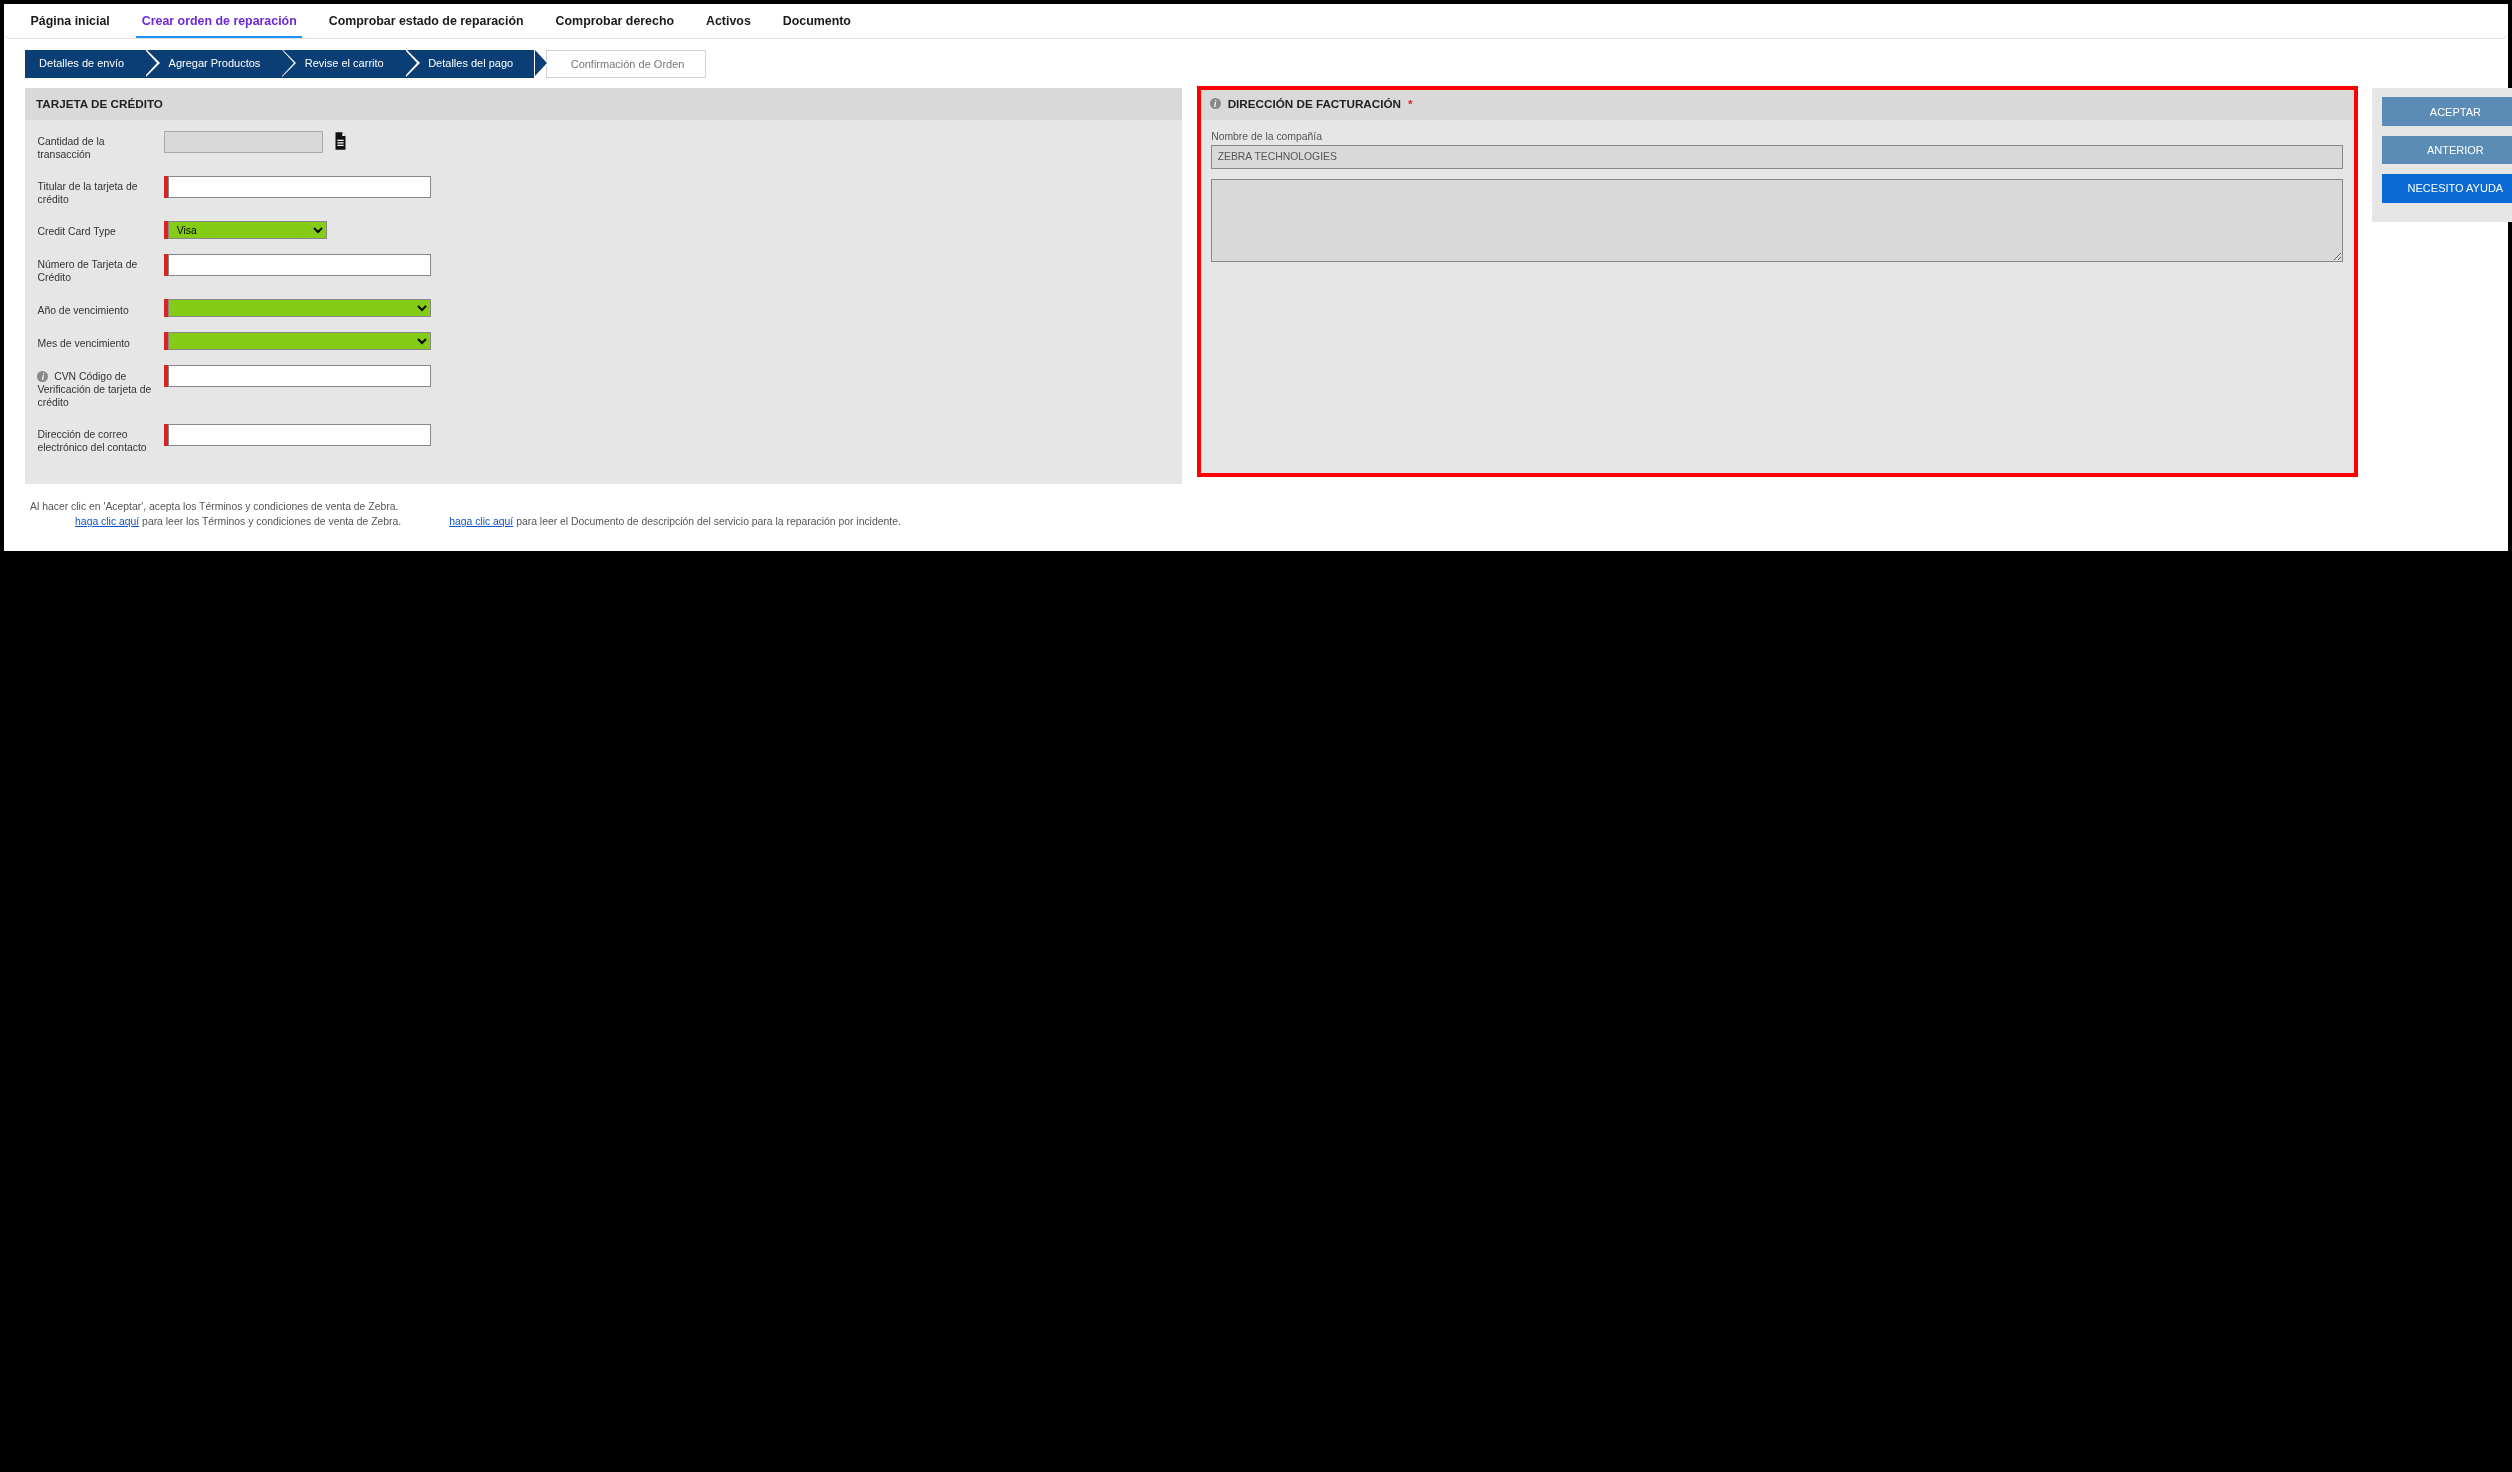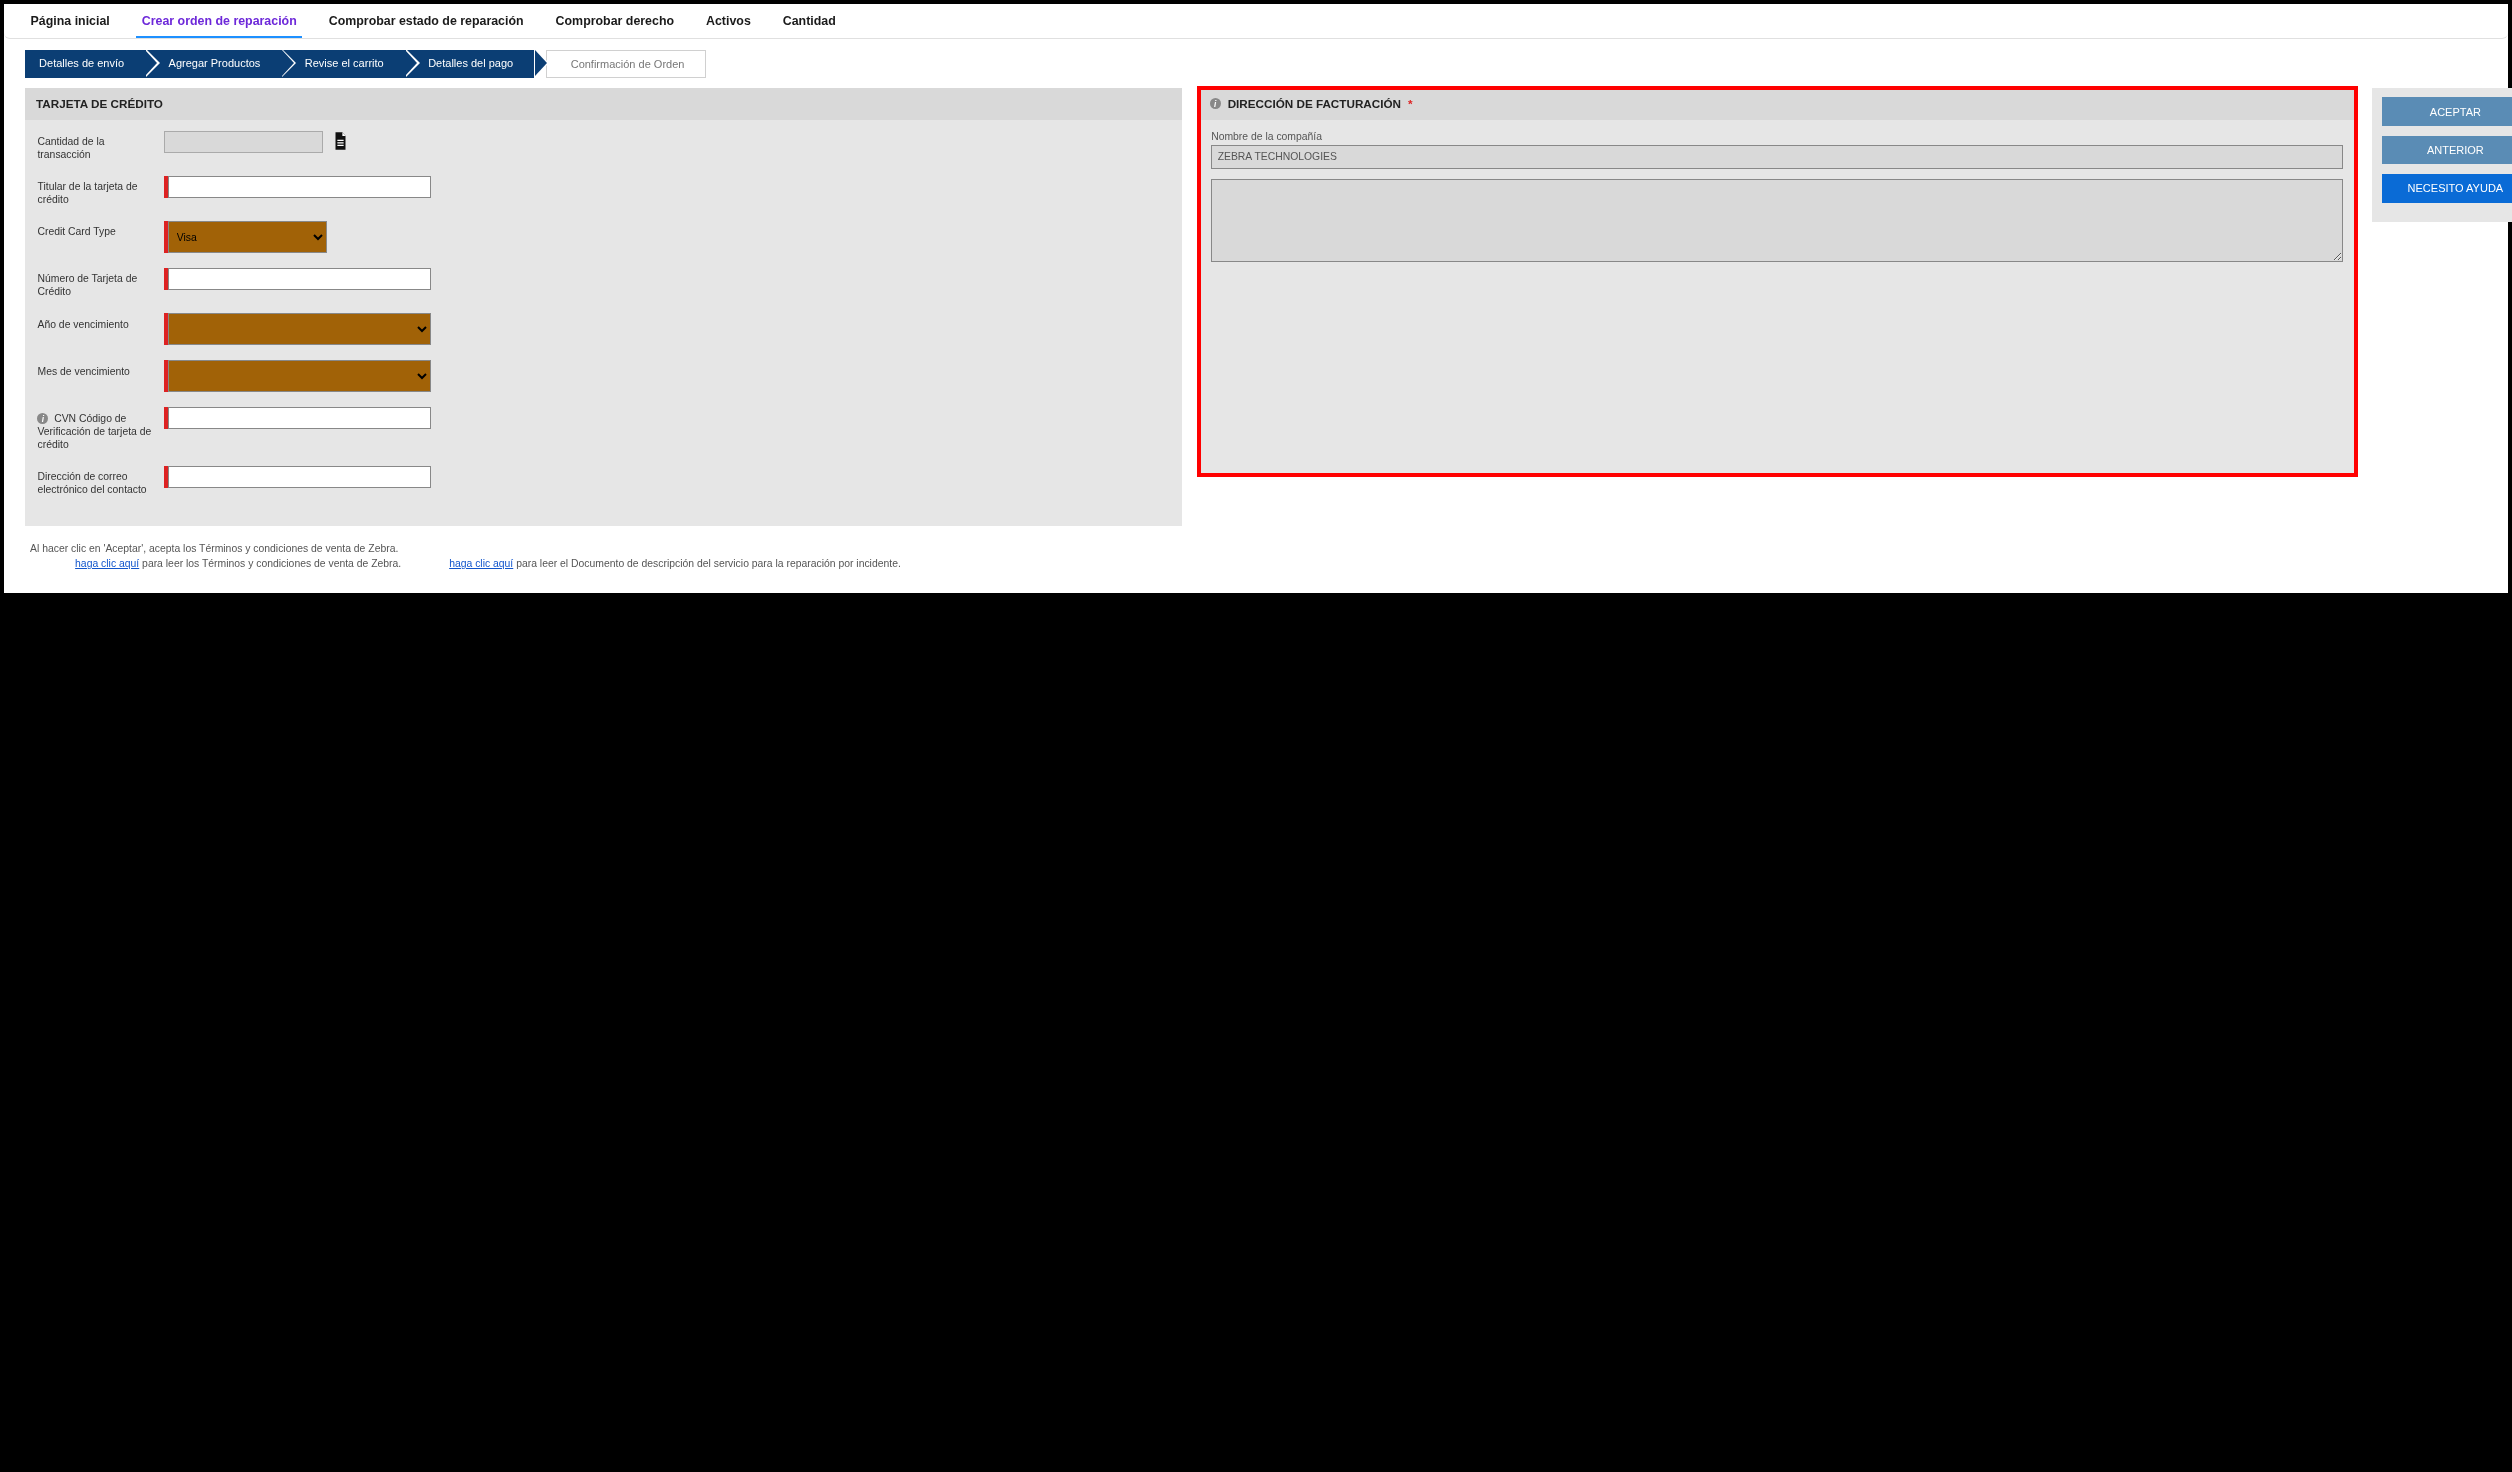--- a/index.html
+++ b/index.html
@@ -152,24 +152,24 @@
   }
   .tinput.midw { width: 159px; }
   .tinput.widew { width: 263px; }
   .tinput.ro {
     background:#d9d9d9;
     border:0.7px solid #aaa;
     color:#555;
   }
   .tselect {
     border:0.7px solid #888;
-    height:32px;
+    height:18px;
     padding: 2.1px 4.1px;
     font-size:10.4px;
-    background:#a16207;
+    background:#84cc16;
     width: 159px;
   }
   .tselect.widew { width: 263px; }
   .doc-icon svg { width:15px; height:18px; }
   
   .panel.highlight {
     outline: 4.1px solid #f00;
     outline-offset: -2.1px;
   }
   .bill-label {
@@ -226,21 +226,21 @@
 <body>
 
 <div class="page">
 
   <div class="topnav">
     <div class="topnav-item">Página inicial</div>
     <div class="topnav-item active">Crear orden de reparación</div>
     <div class="topnav-item">Comprobar estado de reparación</div>
     <div class="topnav-item">Comprobar derecho</div>
     <div class="topnav-item">Activos</div>
-    <div class="topnav-item">Cantidad</div>
+    <div class="topnav-item">Documento</div>
   </div>
 
   <div class="steps">
     <div class="step">Detalles de envío</div>
     <div class="step">Agregar Productos</div>
     <div class="step">Revise el carrito</div>
     <div class="step">Detalles del pago</div>
     <div class="step inactive">Confirmación de Orden</div>
   </div>
 

